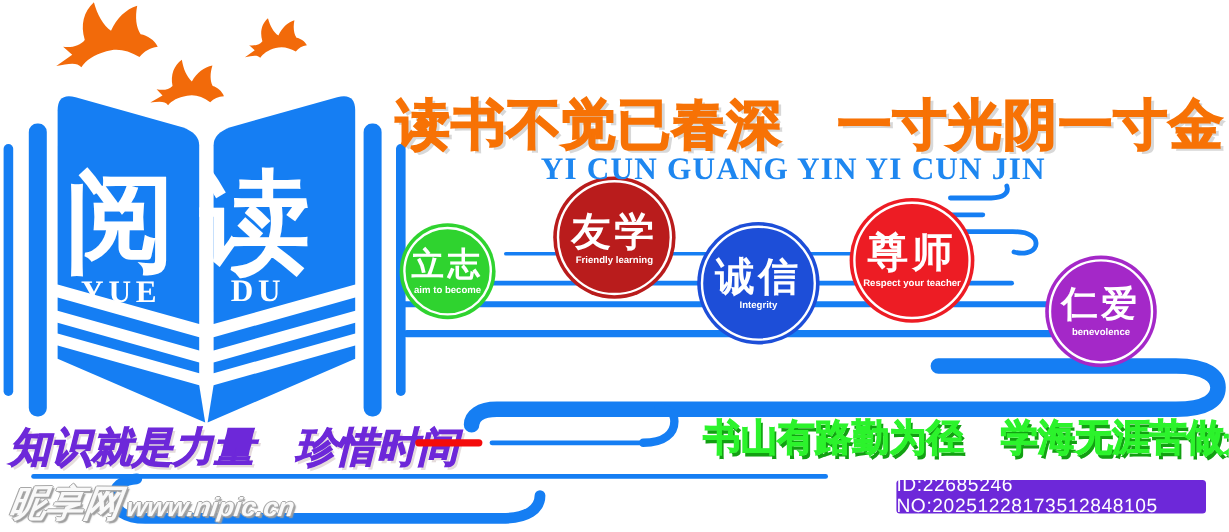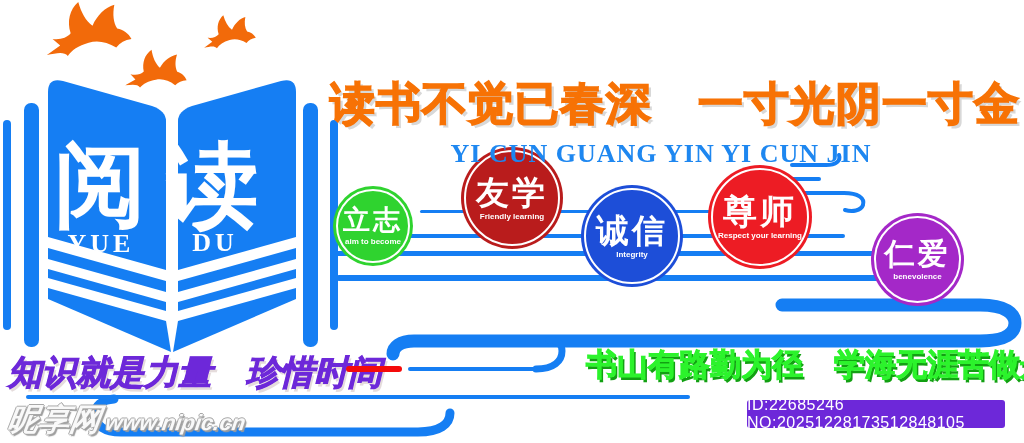--- a/index.html
+++ b/index.html
@@ -120,30 +120,30 @@
     <div class="en">Friendly learning</div>
   </div>
   <div class="vcircle" style="left: 581px; top: 185px; width: 102px; height: 102px; background: #1d4ed8;">
     <div class="ring"></div>
     <div class="cn" style="font-size:33px">诚信</div>
     <div class="en">Integrity</div>
   </div>
   <div class="vcircle" style="left: 708px; top: 165px; width: 104px; height: 104px; background: rgb(237, 28, 36);">
     <div class="ring"></div>
     <div class="cn" style="font-size:34px">尊师</div>
-    <div class="en">Respect your learning</div>
+    <div class="en">Respect your teacher</div>
   </div>
   <div class="vcircle" style="left: 871px; top: 213px; width: 93px; height: 93px; background: rgb(164, 40, 200);">
     <div class="ring"></div>
     <div class="cn" style="font-size:30px">仁爱</div>
     <div class="en">benevolence</div>
   </div>
 
   <div class="title-cn" style="color: rgb(247, 114, 5);">读书不觉已春深　一寸光阴一寸金</div>
-  <div class="title-py" style="color: rgb(30, 135, 240); margin-top: 13px;">YI CUN GUANG YIN YI CUN JIN</div>
+  <div class="title-py" style="color: rgb(30, 135, 240);">YI CUN GUANG YIN YI CUN JIN</div>
 
   <div class="slogan-red" style="color: #6d28d9; font-style: italic;">知识就是力量　珍惜时间</div>
   <div class="red-dash" style="background: rgb(244, 11, 11);"></div>
   <div class="slogan-green" style="color: rgb(44, 243, 44);">书山有路勤为径　学海无涯苦做舟</div>
 
   <div class="watermark">
     <span class="wm-name">昵享网</span><span class="wm-url">www.nipic.cn</span>
   </div>
 
   <div class="badge" style="background: #6d28d9;">

